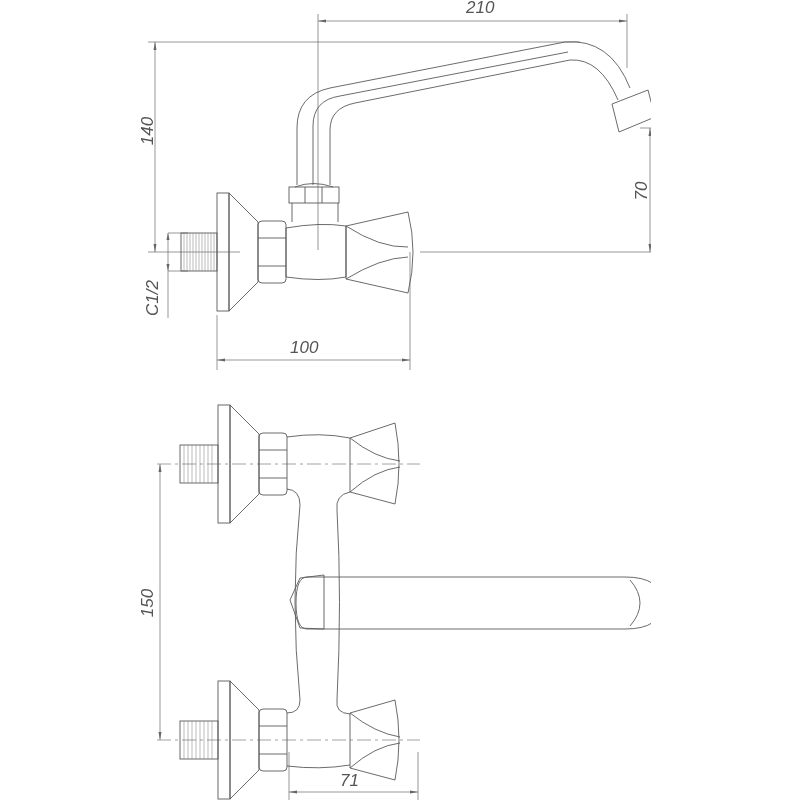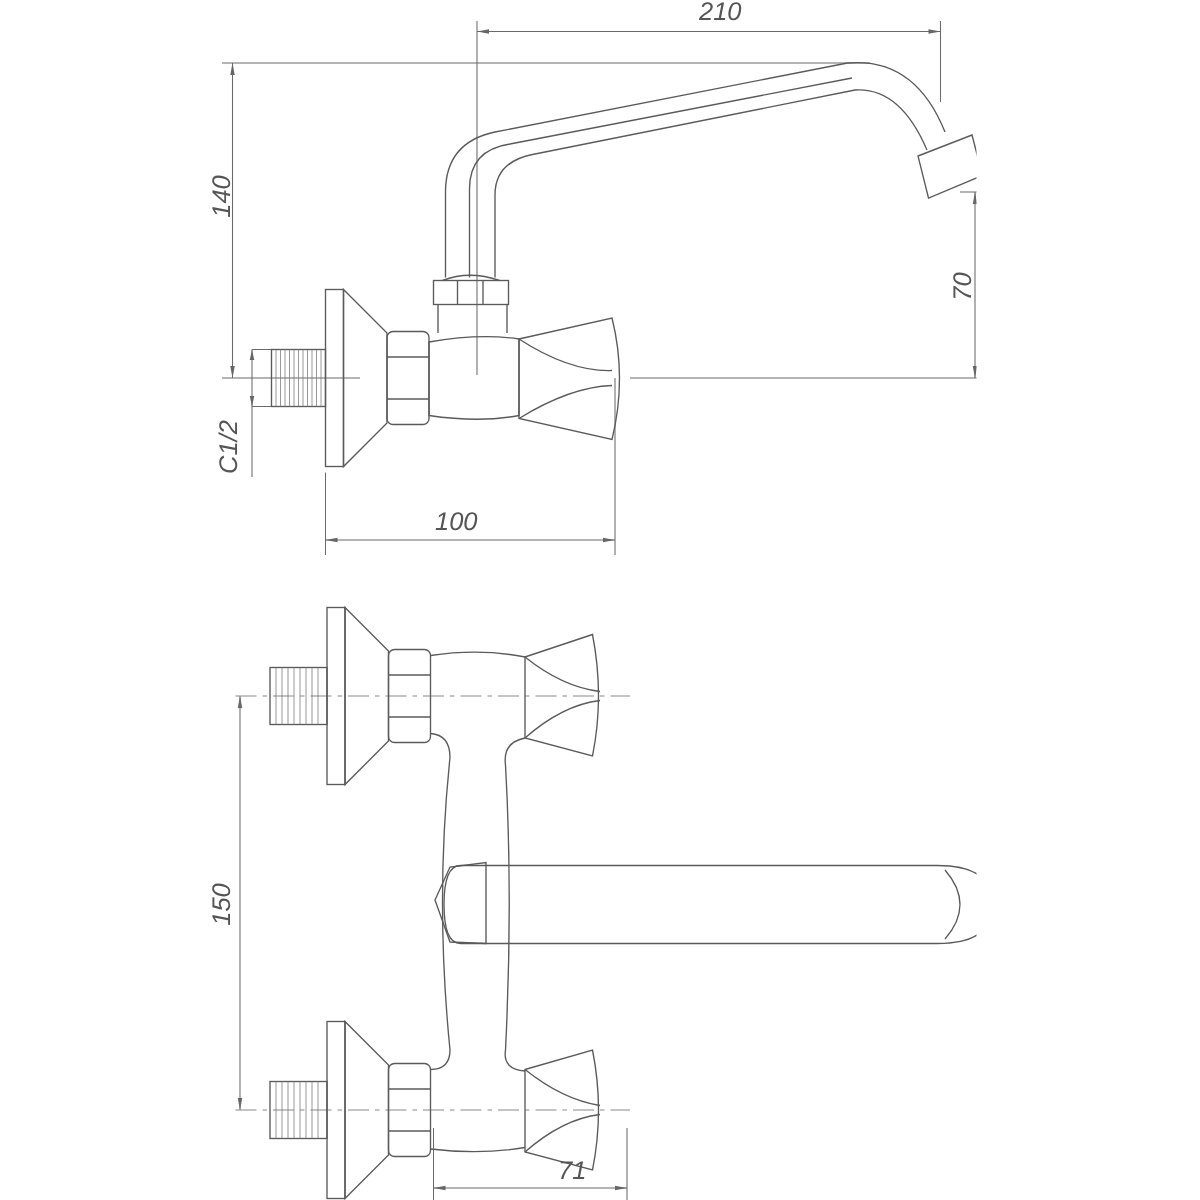--- a/index.html
+++ b/index.html
@@ -157,14 +157,14 @@
     <path class="ln" d="M350,768 Q375,746 400,743"></path>
   </g>
 </svg>
 
 <div class="lbl" style="left:466px;top:-2px;">210</div>
 <div class="lbl rot" style="left:128px;top:121px;width:40px;text-align:center;">140</div>
 <div class="lbl rot" style="left:622px;top:181px;width:40px;text-align:center;">70</div>
 <div class="lbl rot" style="left:130px;top:288px;width:46px;text-align:center;">C1/2</div>
 <div class="lbl" style="left:290px;top:338px;text-align:center;">100</div>
 <div class="lbl rot" style="left:128px;top:593px;width:40px;text-align:center;">150</div>
-<div class="lbl" style="left:340px;top:771px;margin-left:32px;">71</div>
+<div class="lbl" style="left:340px;top:771px;">71</div>
 </div>
 
 </body></html>

